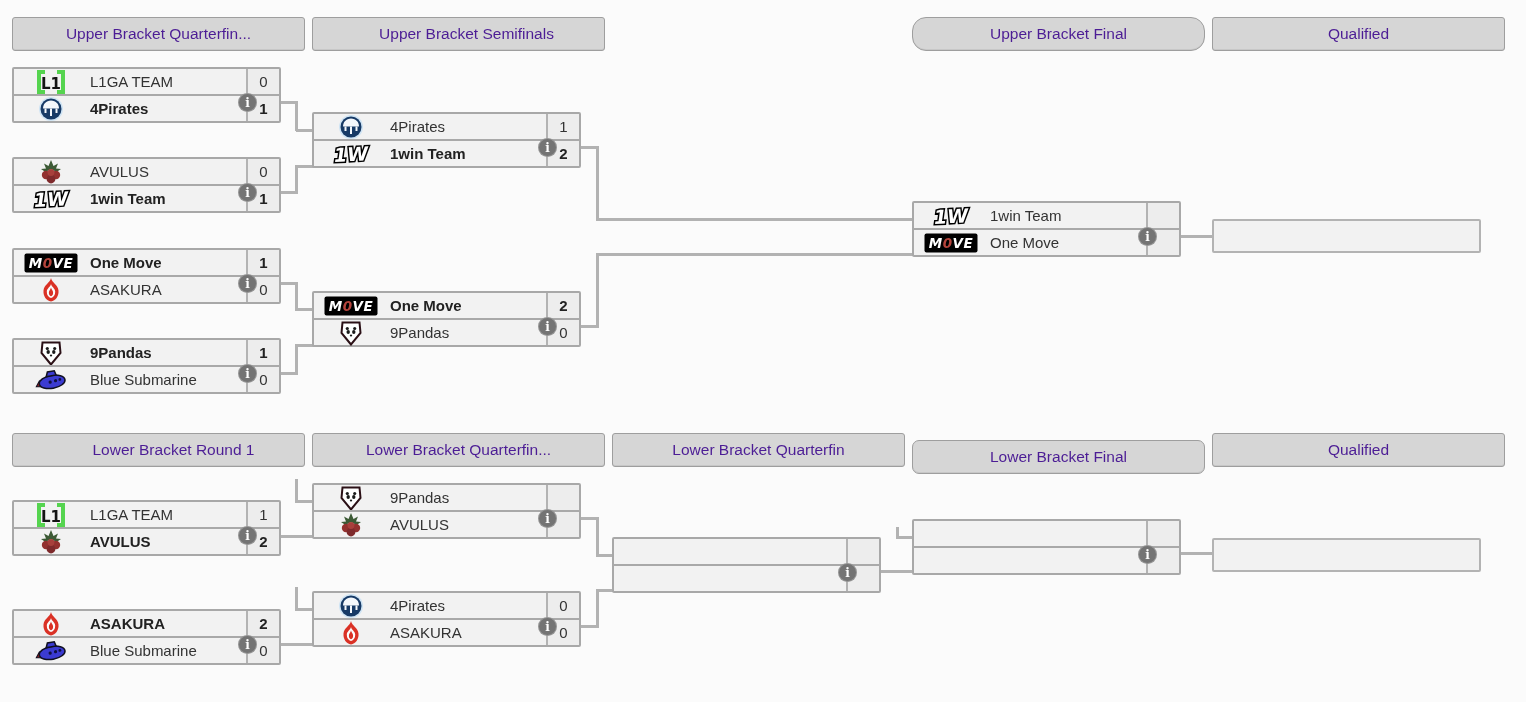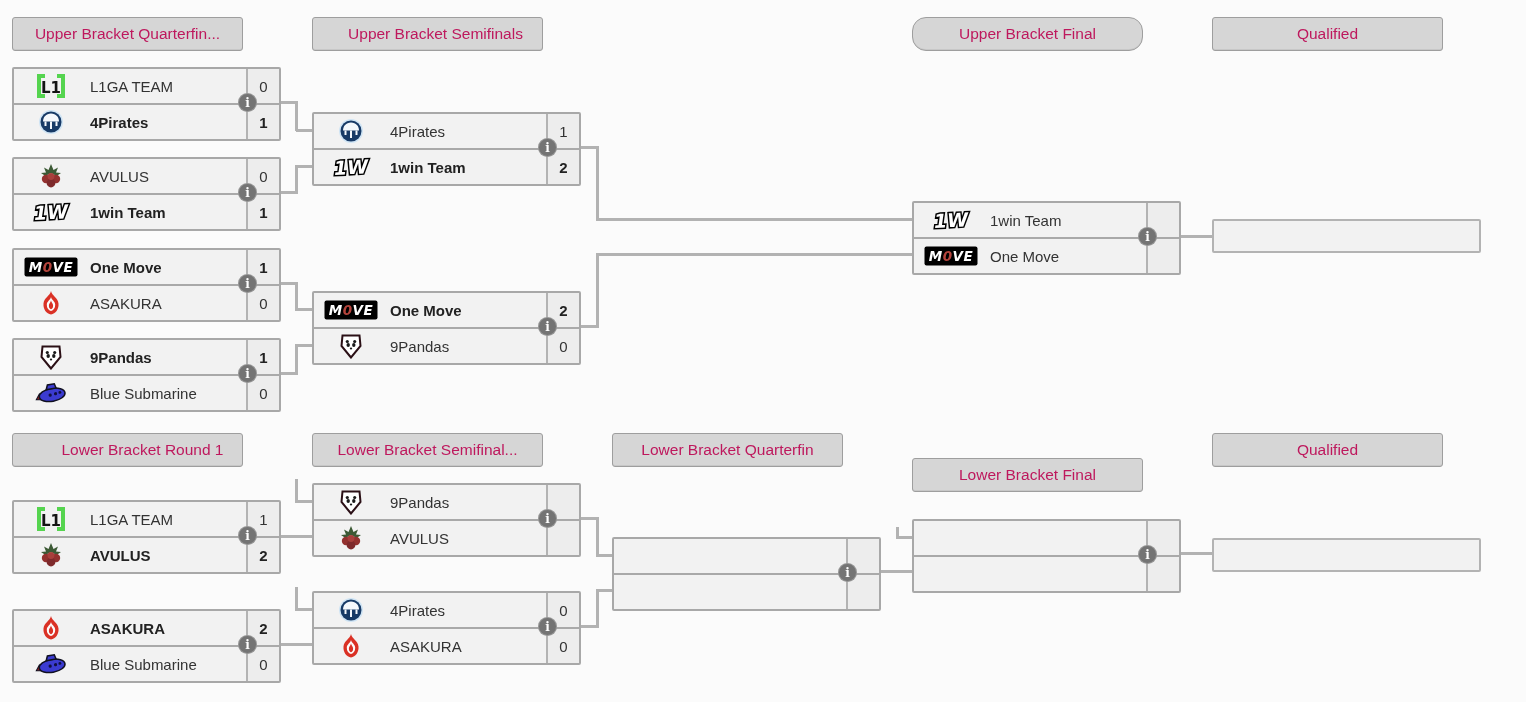--- a/index.html
+++ b/index.html
@@ -1,32 +1,32 @@
 <!DOCTYPE html>
 <html><head>
 <meta charset="utf-8">
 <style>
   html,body{margin:0;padding:0;background:#fbfbfb;font-family:"Liberation Sans",sans-serif;}
   .bracket{position:relative;width:1526px;height:702px;background:#fbfbfb;overflow:hidden;}
 
   .round-header{
-    position:absolute;width:231px;height:34px;box-sizing:border-box;
+    position:absolute;width:293px;height:34px;box-sizing:border-box;
     background:#d6d6d6;border:1px solid #9e9e9e;border-radius:3px;
     display:flex;align-items:center;justify-content:center;
-    font-size:15.5px;color:#be185d;white-space:nowrap;overflow:hidden;
+    font-size:15.5px;color:#4c1d95;white-space:nowrap;overflow:hidden;
     box-shadow:inset 0 -1px 0 #c7c7c7;
   }
 
   .conn{position:absolute;background:#b2b2b2;}
 
   .match{
     position:absolute;width:269px;box-sizing:border-box;
     background:#f2f2f2;border:2px solid #a8a8a8;border-radius:2px;
   }
-  .match-row{position:relative;height:34px;display:flex;align-items:center;}
+  .match-row{position:relative;height:25px;display:flex;align-items:center;}
   .match-row.second{border-top:2px solid #a9a9a9;}
   .team-icon{flex:0 0 74px;display:flex;align-items:center;justify-content:center;height:100%;}
   .team-name{font-size:15px;color:#333;white-space:nowrap;margin-left:2px;}
   .match-row.winner .team-name{font-weight:bold;color:#222;}
   .score{
     position:absolute;right:0;top:0;bottom:0;width:33px;box-sizing:border-box;
     border-left:2px solid #b3b3b3;background:#ededed;
     display:flex;align-items:center;justify-content:center;
     font-size:15px;color:#333;
   }
@@ -82,23 +82,23 @@
       <div class="conn" style="left: 896px; top: 527px; width: 3px; height: 12px;"></div>
       <div class="conn" style="left: 897px; top: 536px; width: 17px; height: 3px;"></div>
       <div class="conn" style="left: 1181px; top: 552px; width: 33px; height: 3px;"></div>
     </div>
   <div id="headers-layer">
       <div class="round-header" style="left: 12px; top: 17px;">Upper Bracket Quarterfin...</div>
       <div class="round-header" style="left: 312px; top: 17px; padding-left: 16px;">Upper Bracket Semifinals</div>
       <div class="round-header" style="left: 912px; top: 17px; border-radius: 14px;">Upper Bracket Final</div>
       <div class="round-header" style="left: 1212px; top: 17px;">Qualified</div>
       <div class="round-header" style="left: 12px; top: 433px; padding-left: 30px;">Lower Bracket Round 1</div>
-      <div class="round-header" style="left: 312px; top: 433px;">Lower Bracket Semifinal...</div>
+      <div class="round-header" style="left: 312px; top: 433px;">Lower Bracket Quarterfin...</div>
       <div class="round-header" style="left: 612px; top: 433px;">Lower Bracket Quarterfin</div>
-      <div class="round-header" style="left: 912px; top: 458px;">Lower Bracket Final</div>
+      <div class="round-header" style="left: 912px; top: 440px; border-radius: 7px;">Lower Bracket Final</div>
       <div class="round-header" style="left: 1212px; top: 433px;">Qualified</div>
     </div>
   <div id="matches-layer">
       <div class="match" style="left: 12px; top: 67px;">
         <div class="match-row">
           <span class="team-icon">
             <svg width="36" height="26" viewBox="0 0 36 26">
               <path d="M4 1 h8 v4 h-4 v16 h4 v4 h-8 z" fill="#55d44f"></path>
               <path d="M32 1 h-8 v4 h4 v16 h-4 v4 h8 z" fill="#55d44f"></path>
               <text x="18" y="19.5" text-anchor="middle" font-family="DejaVu Sans" font-size="15" font-weight="bold" fill="#141414">L1</text>

